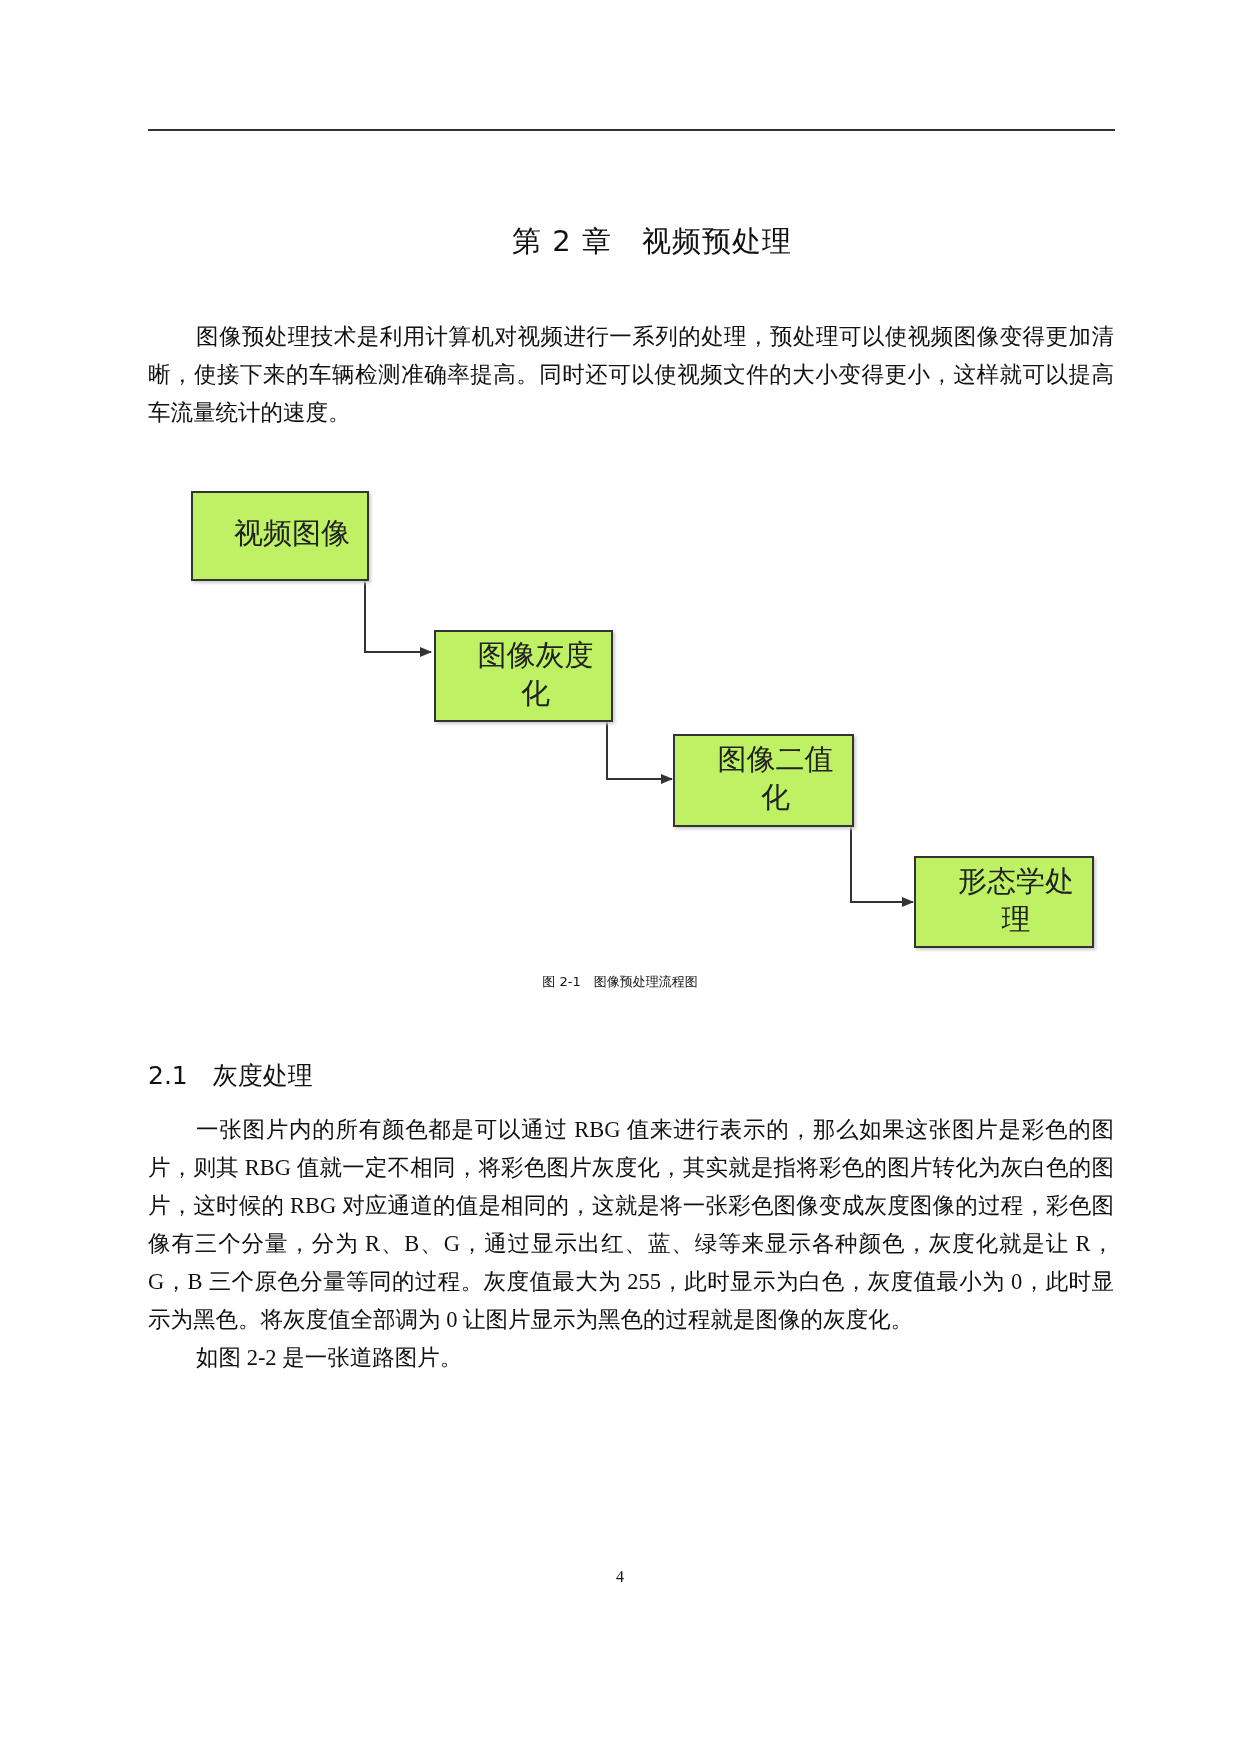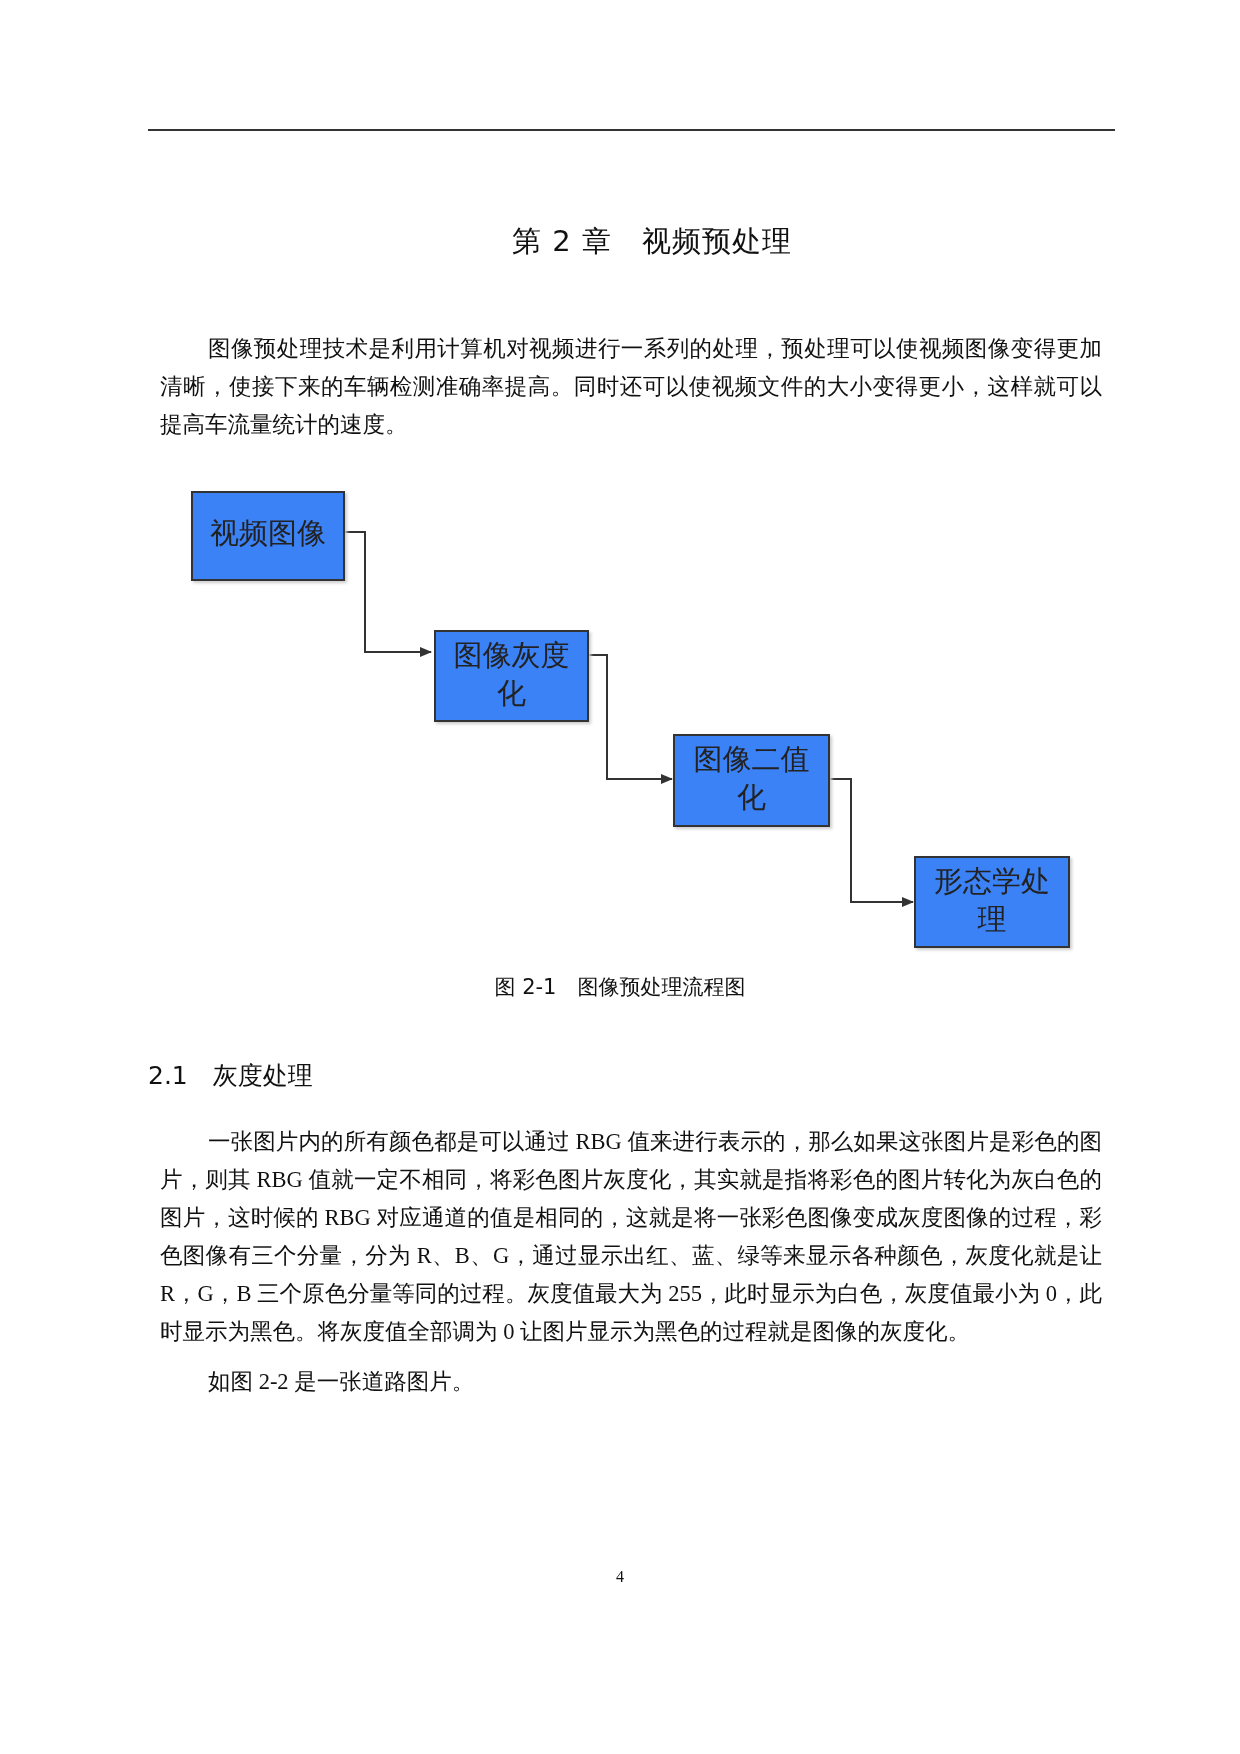--- a/index.html
+++ b/index.html
@@ -2,28 +2,28 @@
 <html><head>
 <meta charset="utf-8">
 <style>
   html, body { margin:0; padding:0; background:#ffffff; }
   body { width:1240px; height:1754px; position:relative; overflow:hidden;
          font-family:"Liberation Serif","DejaVu Serif",serif; color:#111; }
   .header-rule { position:absolute; left:148px; top:129px; width:967px; height:0; border-top:2px solid #333; }
   .chapter-title { position:absolute; left:0; width:1240px; top:222px; text-align:center;
          font-family:"DejaVu Sans","Liberation Sans",sans-serif; font-size:29px; letter-spacing:1px;margin-left:32px; }
   .para { position:absolute; left:148px; width:966px; font-size:22.5px; line-height:38px; text-align:justify; }
-  .para p { margin:12px; }
+  .para p { margin:0; }
   .indent { text-indent:48px; }
   .fig { position:absolute; left:0; top:0; }
-  .box { position:absolute; border:2px solid #333; background:#3b82f6; box-shadow:2px 2px 3px #ccc;
+  .box { position:absolute; border:2px solid #333; background:#bef264; box-shadow:2px 2px 3px #ccc;
          text-align:center; font-size:29px; line-height:38px; color:#222;
-         font-family:"DejaVu Serif","Liberation Serif",serif; }
+         font-family:"DejaVu Serif","Liberation Serif",serif;padding-left:24px; }
   .caption { position:absolute; left:0; width:1240px; top:973px; text-align:center;
-         font-family:"DejaVu Sans","Liberation Sans",sans-serif; font-size:21px; }
+         font-family:"DejaVu Sans","Liberation Sans",sans-serif; font-size:13px; }
   .section-title { position:absolute; left:148px; top:1059px;
          font-family:"DejaVu Sans","Liberation Sans",sans-serif; font-size:25px; }
   .page-num { position:absolute; left:0; width:1240px; top:1568px; text-align:center; font-size:16px; }
 </style>
 </head>
 <body>
 
 <div class="header-rule"></div>
 
 <div class="chapter-title">第 2 章　视频预处理</div>

